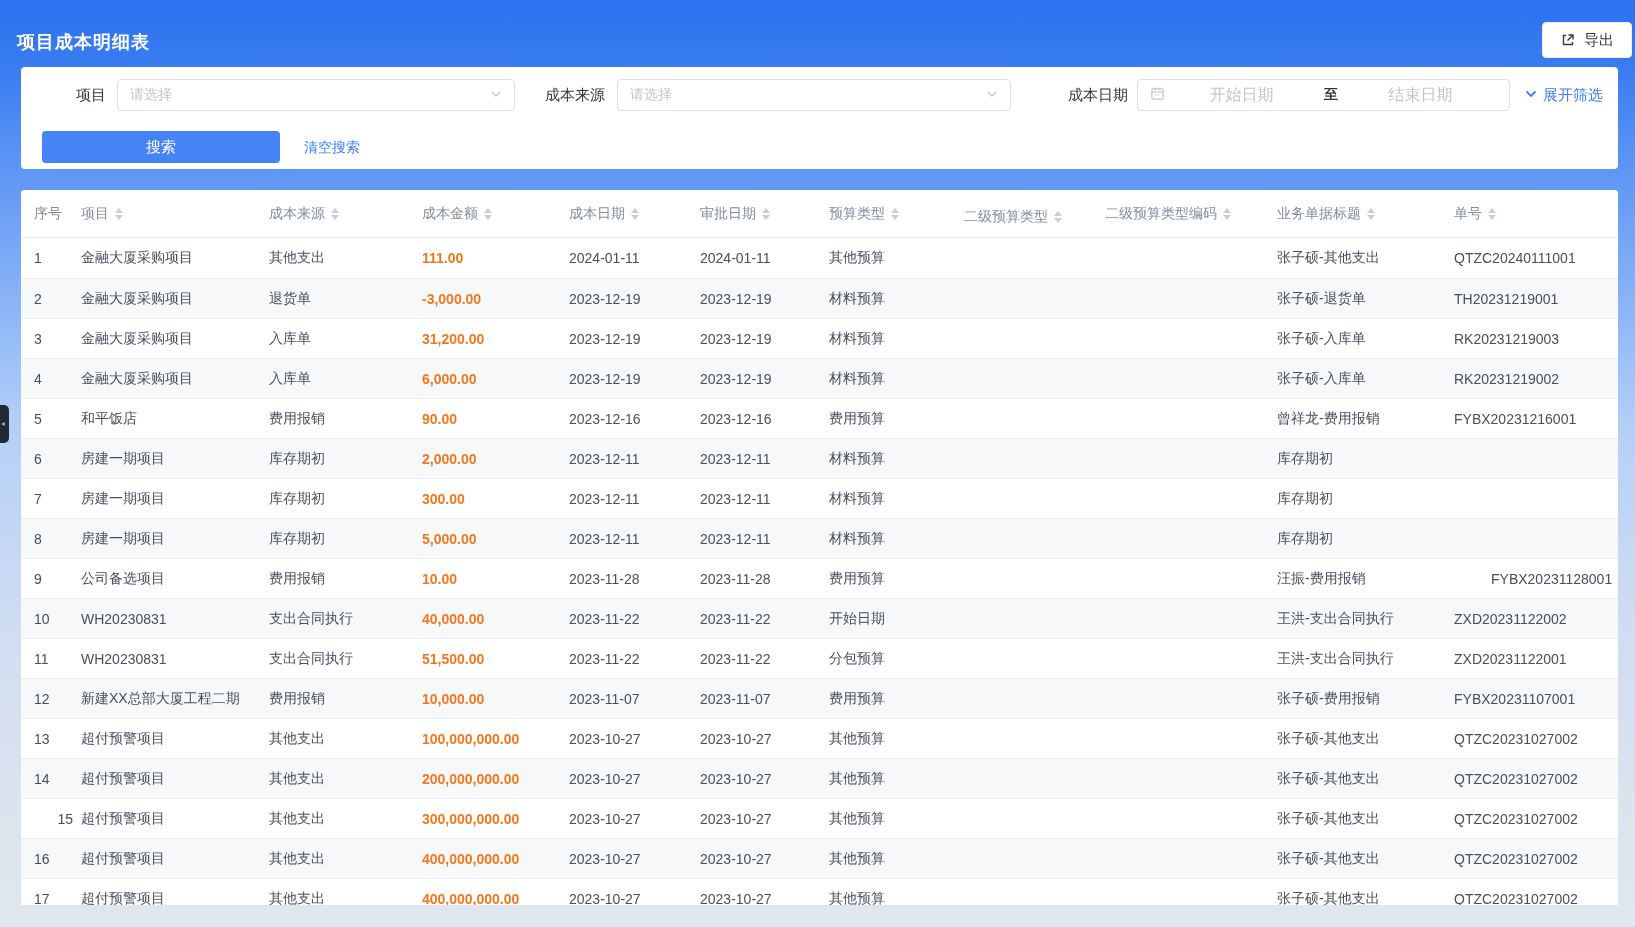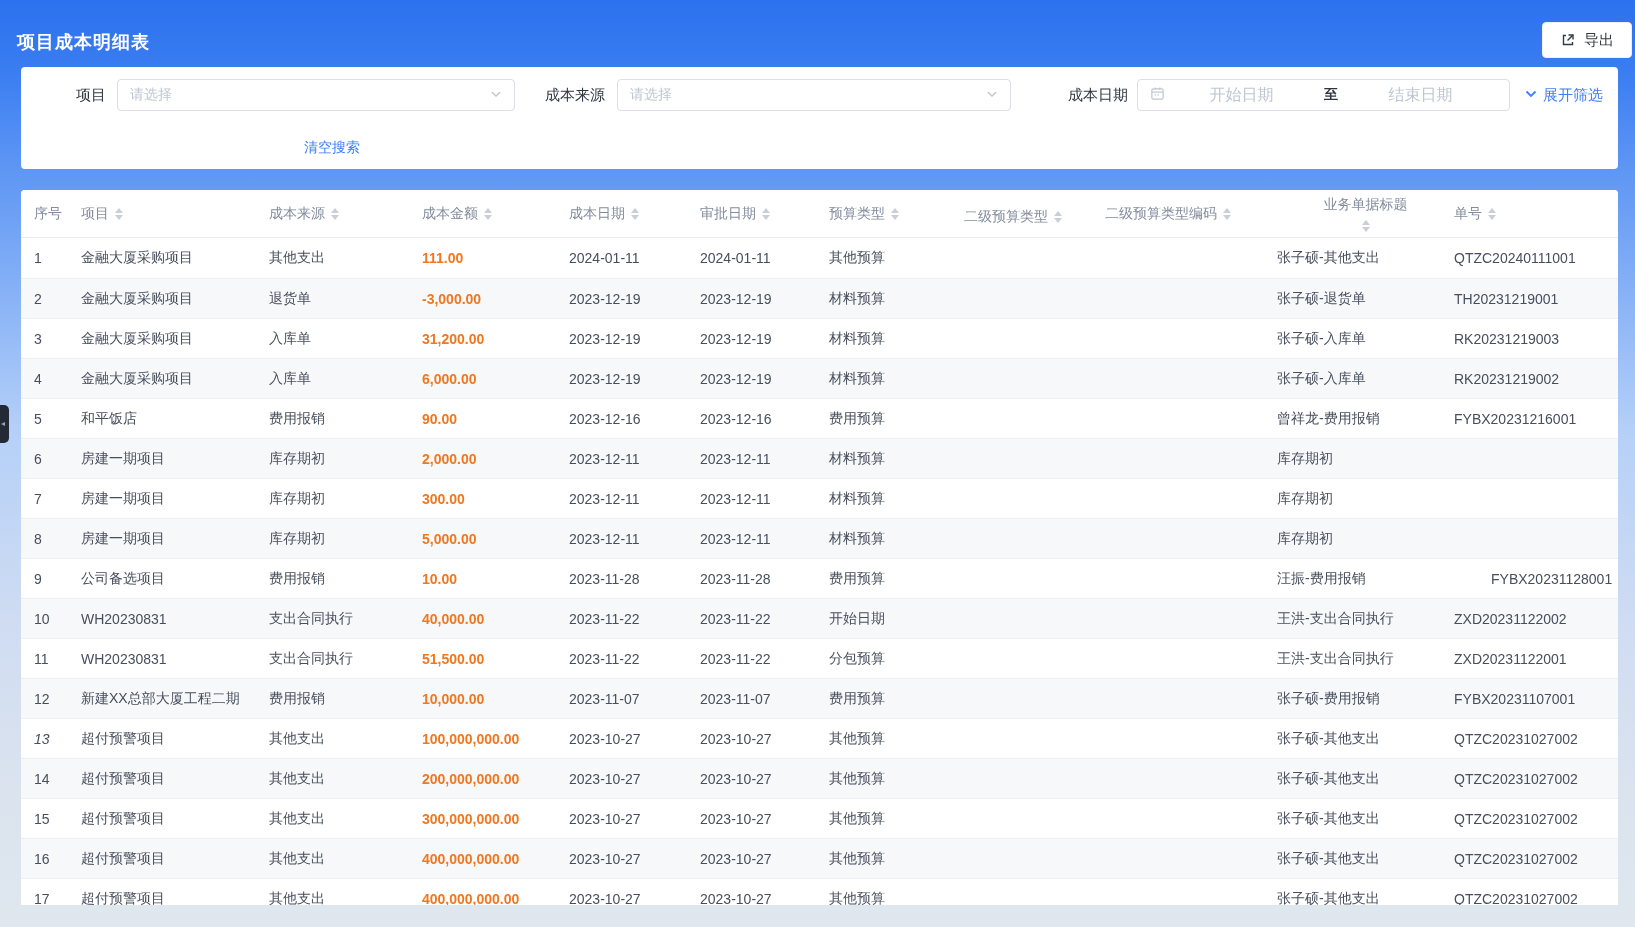--- a/index.html
+++ b/index.html
@@ -158,20 +158,21 @@
 
   <a class="expand-link">
     <span>
       <svg width="14" height="14" viewBox="0 0 14 14" fill="none" stroke="#3f7ef7" stroke-width="1.8">
           <path d="M2.5 4.5 L7 9 L11.5 4.5"></path>
         </svg>
     </span>
     <span>展开筛选</span>
   </a>
 
+  <button class="search-btn">搜索</button>
   <a class="clear-link">清空搜索</a>
 </div>
 
 <div class="table-card">
   <div class="thead" id="thead">
       <div class="th" style="width: 47px;">
         <span>序号</span>
       </div>
       <div class="th" style="width: 188px;">
         <span>项目</span>
@@ -222,21 +223,21 @@
           <i class="caret down"></i>
         </span>
       </div>
       <div class="th" style="width: 172px;">
         <span>二级预算类型编码</span>
         <span class="sorter">
           <i class="caret up"></i>
           <i class="caret down"></i>
         </span>
       </div>
-      <div class="th" style="width: 177px; flex-direction: column;">
+      <div class="th" style="width: 177px;">
         <span>业务单据标题</span>
         <span class="sorter">
           <i class="caret up"></i>
           <i class="caret down"></i>
         </span>
       </div>
       <div class="th" style="width: 164px;">
         <span>单号</span>
         <span class="sorter">
           <i class="caret up"></i>
@@ -395,21 +396,21 @@
         <div class="td amount" style="width: 147px;">10,000.00</div>
         <div class="td" style="width: 131px;">2023-11-07</div>
         <div class="td" style="width: 129px;">2023-11-07</div>
         <div class="td" style="width: 135px;">费用预算</div>
         <div class="td" style="width: 141px;"></div>
         <div class="td" style="width: 172px;"></div>
         <div class="td" style="width: 177px;">张子硕-费用报销</div>
         <div class="td" style="width: 164px;">FYBX20231107001</div>
       </div>
       <div class="tr">
-        <div class="td" style="width: 47px; font-style: italic;">13</div>
+        <div class="td" style="width: 47px;">13</div>
         <div class="td" style="width: 188px;">超付预警项目</div>
         <div class="td" style="width: 153px;">其他支出</div>
         <div class="td amount" style="width: 147px;">100,000,000.00</div>
         <div class="td" style="width: 131px;">2023-10-27</div>
         <div class="td" style="width: 129px;">2023-10-27</div>
         <div class="td" style="width: 135px;">其他预算</div>
         <div class="td" style="width: 141px;"></div>
         <div class="td" style="width: 172px;"></div>
         <div class="td" style="width: 177px;">张子硕-其他支出</div>
         <div class="td" style="width: 164px;">QTZC20231027002</div>
@@ -421,21 +422,21 @@
         <div class="td amount" style="width: 147px;">200,000,000.00</div>
         <div class="td" style="width: 131px;">2023-10-27</div>
         <div class="td" style="width: 129px;">2023-10-27</div>
         <div class="td" style="width: 135px;">其他预算</div>
         <div class="td" style="width: 141px;"></div>
         <div class="td" style="width: 172px;"></div>
         <div class="td" style="width: 177px;">张子硕-其他支出</div>
         <div class="td" style="width: 164px;">QTZC20231027002</div>
       </div>
       <div class="tr">
-        <div class="td" style="width: 47px;">15</div>
+        <div class="td" style="width: 47px; text-align: right;">15</div>
         <div class="td" style="width: 188px;">超付预警项目</div>
         <div class="td" style="width: 153px;">其他支出</div>
         <div class="td amount" style="width: 147px;">300,000,000.00</div>
         <div class="td" style="width: 131px;">2023-10-27</div>
         <div class="td" style="width: 129px;">2023-10-27</div>
         <div class="td" style="width: 135px;">其他预算</div>
         <div class="td" style="width: 141px;"></div>
         <div class="td" style="width: 172px;"></div>
         <div class="td" style="width: 177px;">张子硕-其他支出</div>
         <div class="td" style="width: 164px;">QTZC20231027002</div>

